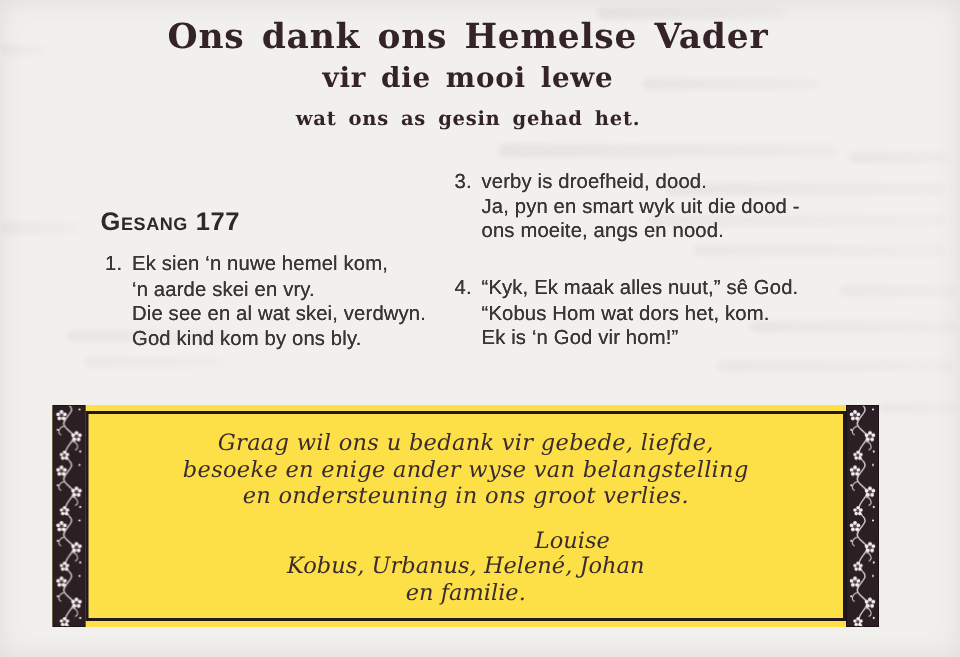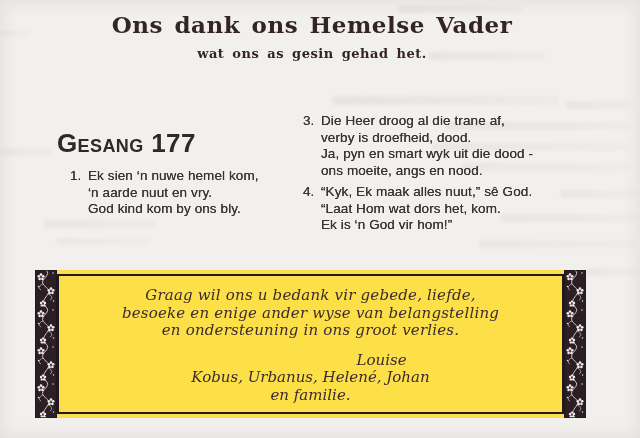--- a/index.html
+++ b/index.html
@@ -19,22 +19,22 @@
   .prayer{
     position:absolute; left:0; top:10px; width:624px; text-align:center;
     font-family:"DejaVu Serif", serif; font-weight:bold; color:#342329;
     letter-spacing:.5px; word-spacing:3px;
   }
   .prayer .l1{font-size:23px; line-height:30px;}
   .prayer .l2{font-size:18.5px; line-height:26px;}
   .prayer .l3{font-size:13px; line-height:27px;}
   
   .hymn-heading{
-    position:absolute; left:57px; top:128px; margin:0;
-    font-size:26px; font-weight:bold; font-variant:small-caps;
+    position:absolute; left:57px; top:128px; margin:10px;
+    font-size:17px; font-weight:bold; font-variant:small-caps;
     letter-spacing:.4px; color:#2e272b;
   }
   .verse{position:absolute; display:flex; color:#3b3337; font-size:13.5px;
          line-height:16.5px; text-shadow:0 0 .3px currentColor; letter-spacing:.1px;}
   .verse .vnum{width:14px; flex:0 0 14px; margin-right:4px; text-align:left;}
   .verse-1{left:70px; top:168px;}
   .verse-3{left:303px; top:113px;}
   .verse-4{left:303px; top:184px;}
   
   .thanks-box{
@@ -73,49 +73,50 @@
   <div class="smudge" style="left:478px;top:240px;width:158px;height:8px;opacity:.08"></div>
   <div class="smudge" style="left:586px;top:268px;width:52px;height:8px;opacity:.08"></div>
   <div class="smudge" style="left:350px;top:286px;width:200px;height:8px;opacity:.07"></div>
   <div class="smudge" style="left:240px;top:308px;width:306px;height:8px;opacity:.07"></div>
   <div class="smudge" style="left:382px;top:332px;width:166px;height:8px;opacity:.06"></div>
   <div class="smudge" style="left:418px;top:358px;width:130px;height:8px;opacity:.07"></div>
   <div class="smudge" style="left:398px;top:380px;width:150px;height:8px;opacity:.07"></div>
 
   <header class="prayer">
     <div class="l1">Ons dank ons Hemelse Vader</div>
+    <div class="l2">vir die mooi lewe</div>
     <div class="l3">wat ons as gesin gehad het.</div>
   </header>
 
   <h2 class="hymn-heading">Gesang 177</h2>
 
   <div class="verse verse-1">
     <span class="vnum">1.</span>
     <div class="vlines">
       <div>Ek sien ‘n nuwe hemel kom,</div>
-      <div>‘n aarde nuut en vry.</div>
+      <div>‘n aarde skei en vry.</div>
+      <div>Die see en al wat skei, verdwyn.</div>
       <div>God kind kom by ons bly.</div>
     </div>
   </div>
 
   <div class="verse verse-3">
     <span class="vnum">3.</span>
     <div class="vlines">
-      <div>Die Heer droog al die trane af,</div>
       <div>verby is droefheid, dood.</div>
       <div>Ja, pyn en smart wyk uit die dood -</div>
       <div>ons moeite, angs en nood.</div>
     </div>
   </div>
 
   <div class="verse verse-4">
     <span class="vnum">4.</span>
     <div class="vlines">
       <div>“Kyk, Ek maak alles nuut,” sê God.</div>
-      <div>“Laat Hom wat dors het, kom.</div>
+      <div>“Kobus Hom wat dors het, kom.</div>
       <div>Ek is ‘n God vir hom!”</div>
     </div>
   </div>
 
   <div class="thanks-box">
 
     <div class="strip">
       <svg width="22" height="148" viewBox="0 0 22 148" xmlns="http://www.w3.org/2000/svg">
         <defs>
           <pattern id="vineP" width="22" height="37" patternUnits="userSpaceOnUse">

